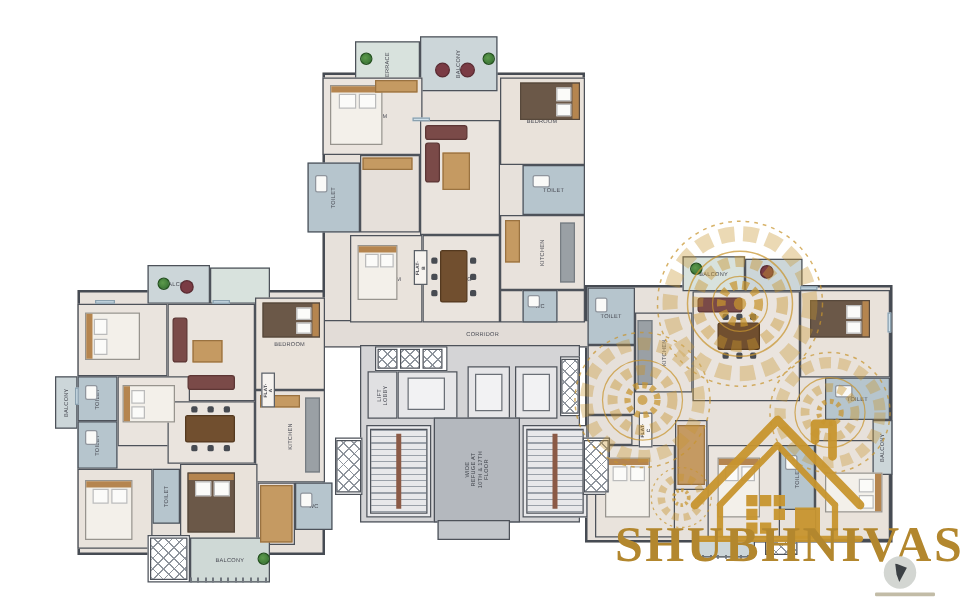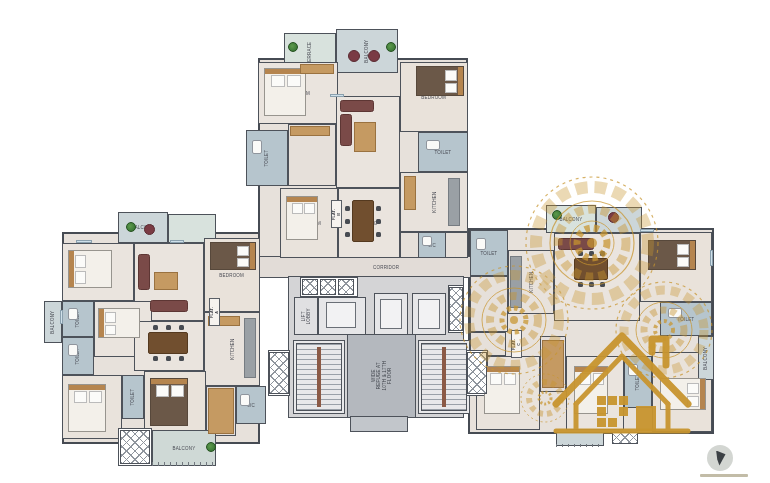--- a/index.html
+++ b/index.html
@@ -402,18 +402,19 @@
       <rect x="608" y="396" width="9" height="9" fill="#c8952f"></rect>
       <rect x="619" y="396" width="9" height="9" fill="#c8952f"></rect>
       <rect x="597" y="407" width="9" height="9" fill="#c8952f"></rect>
       <rect x="619" y="407" width="9" height="9" fill="#c8952f"></rect>
       <rect x="597" y="418" width="9" height="9" fill="#c8952f"></rect>
       <rect x="608" y="418" width="9" height="9" fill="#c8952f"></rect>
       <rect x="636" y="406" width="20" height="25" fill="#c8952f"></rect>
     </g>
   </svg>
 
+  <div id="brand" style="color: rgb(179, 135, 46);">SHUBHNIVAS</div>
 
   <div id="minilogo">
     <span class="nib"></span>
   </div>
   <div id="logocaption"></div>
 </div>
 
 </body></html>

